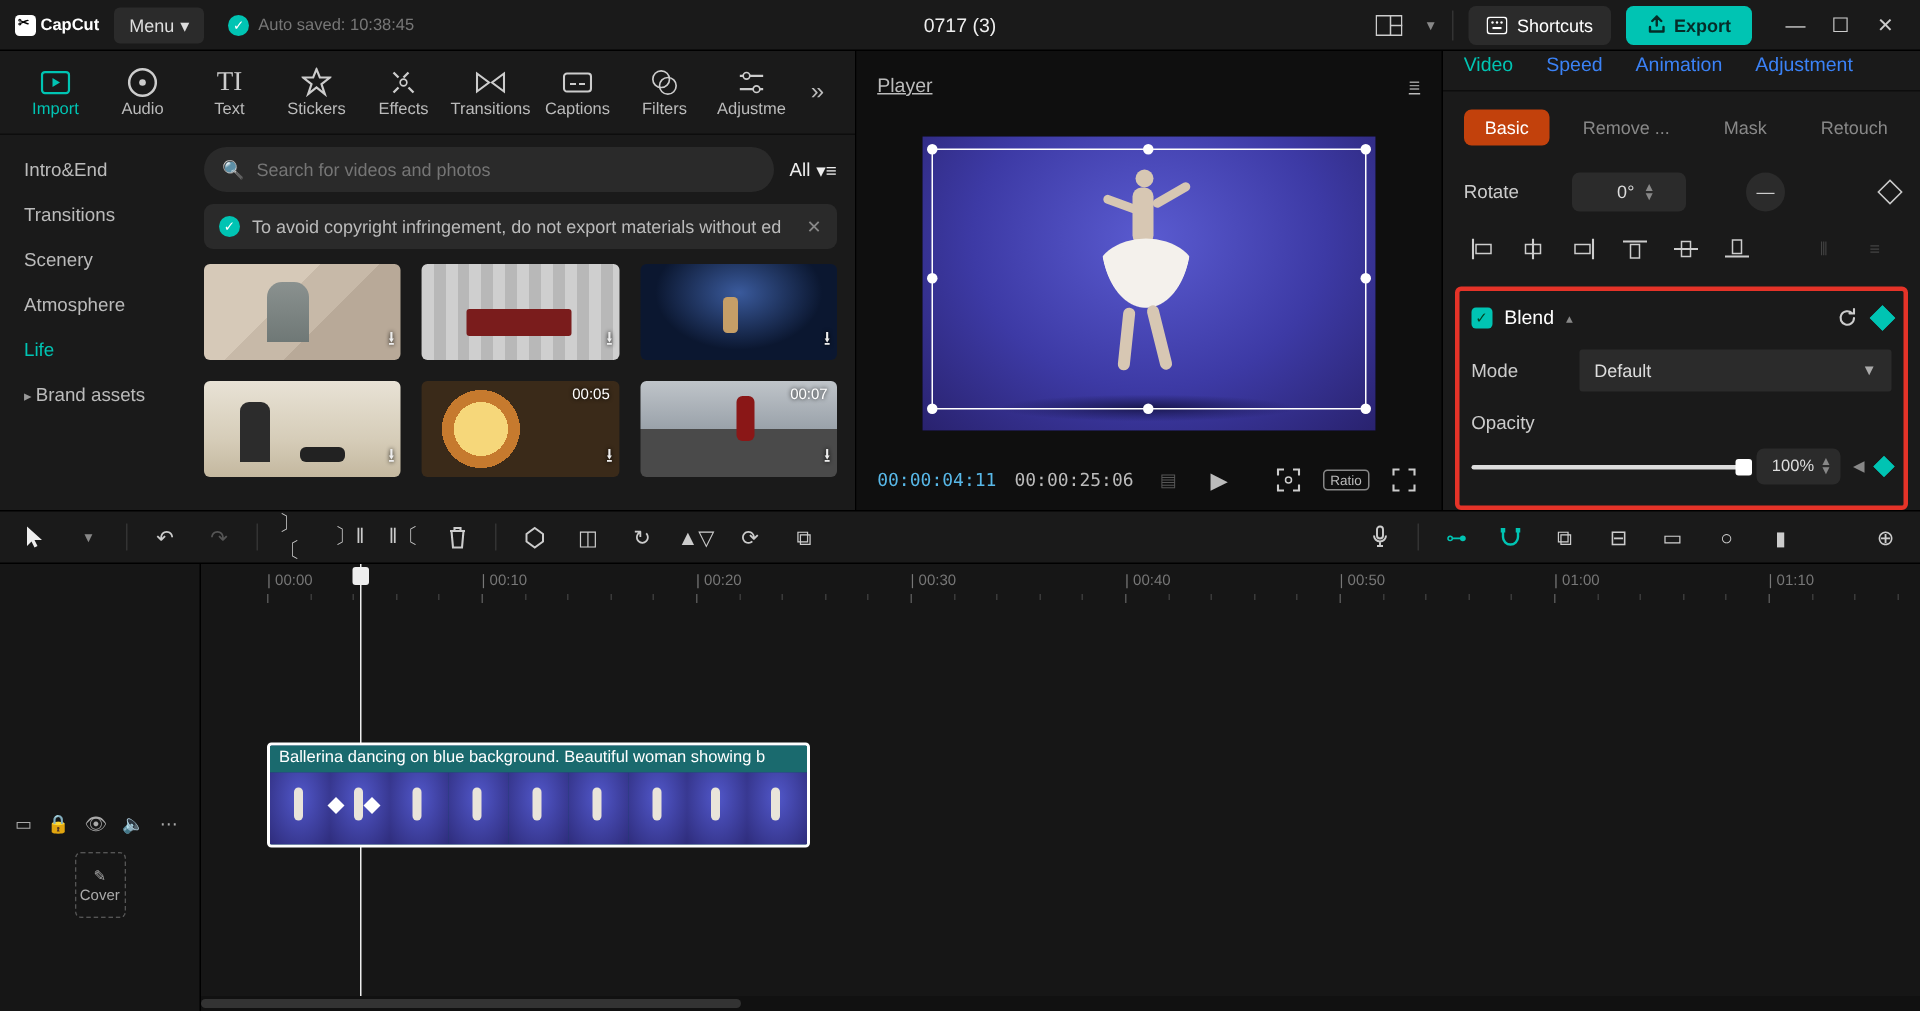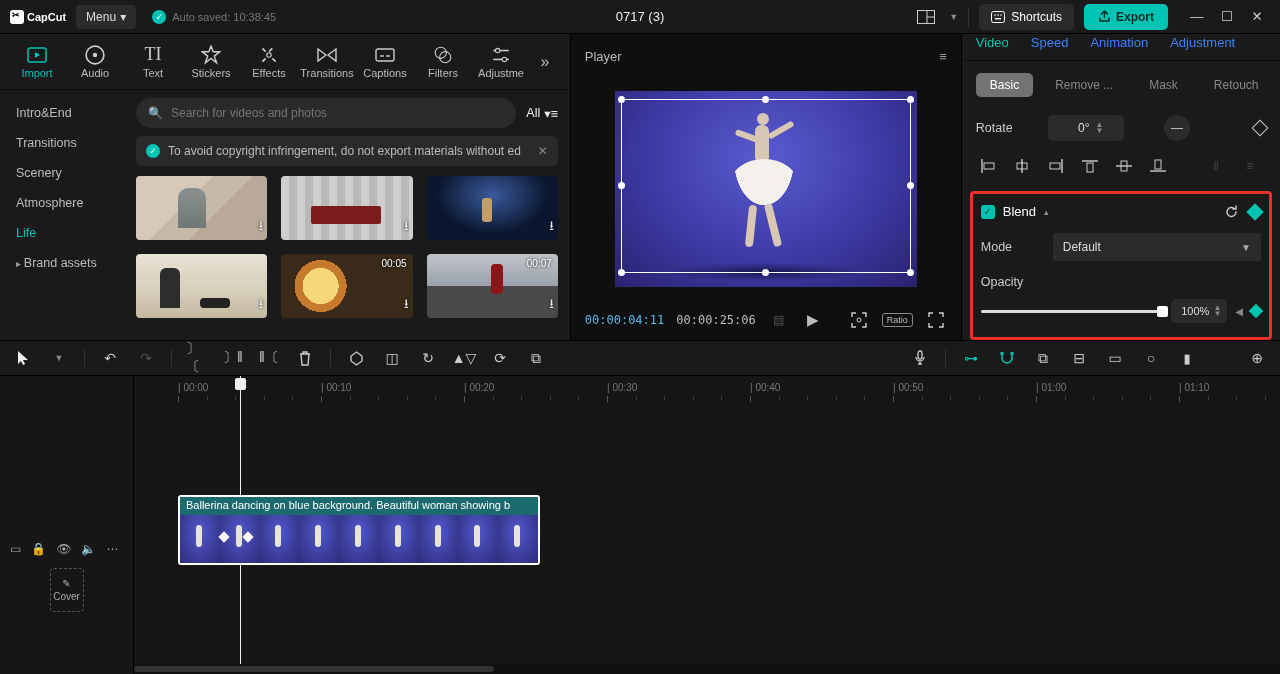--- a/index.html
+++ b/index.html
@@ -59,21 +59,21 @@
 .t3{background:radial-gradient(ellipse at 50% 30%,#3a5a9c 0%,#0b1730 60%);}
 .t3::after{content:"";position:absolute;left:55px;top:22px;width:10px;height:24px;background:#c59e67;border-radius:3px;}
 .t4{background:linear-gradient(#e8e2d5,#d6cdb9 60%,#c4b89f);}
 .t4::after{content:"";position:absolute;left:24px;top:14px;width:20px;height:40px;background:#2c2c2c;border-radius:6px 6px 0 0;}
 .t4::before{content:"";position:absolute;left:64px;top:44px;width:30px;height:10px;background:#222;border-radius:4px;}
 .t5{background:radial-gradient(circle at 30% 50%,#f6d77a 0 18px,#c67a2e 18px 26px, #3a2a19 26px),radial-gradient(circle at 70% 50%,#f6d77a 0 18px,#c67a2e 18px 26px,#3a2a19 26px),#2b1f14;}
 .t6{background:linear-gradient(#bfc4c9,#9aa2aa 50%,#4a4a4a 50%);}
 .t6::after{content:"";position:absolute;left:64px;top:10px;width:12px;height:30px;background:#8a1717;border-radius:4px;}
 
 
-.preview-head{height:44px;display:flex;align-items:center;padding:0 14px;color:#bbb;font-size:13px;}
+.preview-head{height:44px;display:flex;align-items:center;padding:0 14px;color:#bbb;font-size:13px;text-decoration:underline;}
 .preview-head .ham{margin-left:auto;color:#999;}
 .canvas-wrap{flex:1;display:flex;align-items:center;justify-content:center;}
 .canvas{width:302px;height:196px;background:#000;position:relative;}
 .frame{position:absolute;left:6px;top:8px;width:290px;height:174px;border:1px solid #fff;}
 .frame::before,.frame::after,.frame .h1,.frame .h2,.frame .h3,.frame .h4,.frame .h5,.frame .h6{content:"";position:absolute;width:7px;height:7px;background:#fff;border-radius:50%;}
 .frame::before{left:-4px;top:-4px;}
 .frame::after{right:-4px;top:-4px;}
 .frame .h1{left:-4px;bottom:-4px;}
 .frame .h2{right:-4px;bottom:-4px;}
 .frame .h3{left:calc(50% - 4px);top:-4px;}
@@ -98,21 +98,21 @@
 .preview-ctrl .spacer{flex:1;}
 .pc-icon{color:#bbb;width:22px;height:22px;display:flex;align-items:center;justify-content:center;}
 .ratio-chip{border:1px solid #888;border-radius:3px;padding:1px 4px;font-size:9px;color:#bbb;}
 
 
 .rtabs{height:44px;display:flex;align-items:flex-end;padding:0 14px;gap:22px;border-bottom:1px solid #0d0d0d;}
 .rtab{padding-bottom:10px;color:#3b82f6;font-size:13px;cursor:pointer;}
 .rtab.active{color:#00c4b3;}
 .subtabs{display:flex;gap:8px;padding:12px 14px;}
 .pill{flex:0 0 auto;padding:5px 14px;border-radius:5px;font-size:12px;color:#888;background:#252525;cursor:pointer;}
-.pill.active{background:#737373;color:#fff;}
+.pill.active{background:#c2410c;color:#fff;}
 .pill.ghost{background:none;}
 .prop-row{display:flex;align-items:center;padding:6px 14px;gap:12px;}
 .prop-label{width:60px;color:#ccc;font-size:12.5px;}
 .num-box{background:#2b2b2b;border-radius:5px;height:26px;display:flex;align-items:center;padding:0 6px 0 16px;color:#ddd;font-size:12px;gap:6px;}
 .stepper{display:flex;flex-direction:column;gap:0;line-height:6px;color:#888;font-size:8px;}
 .circ-btn{width:26px;height:26px;border-radius:50%;background:#2b2b2b;display:flex;align-items:center;justify-content:center;color:#ccc;font-size:12px;}
 .diamond{width:12px;height:12px;border:1.5px solid #ccc;transform:rotate(45deg);}
 .diamond.fill{background:#00c4b3;border-color:#00c4b3;}
 .align-row{display:flex;gap:10px;padding:8px 14px;}
 .align-btn{width:24px;height:22px;display:flex;align-items:center;justify-content:center;color:#bbb;}

